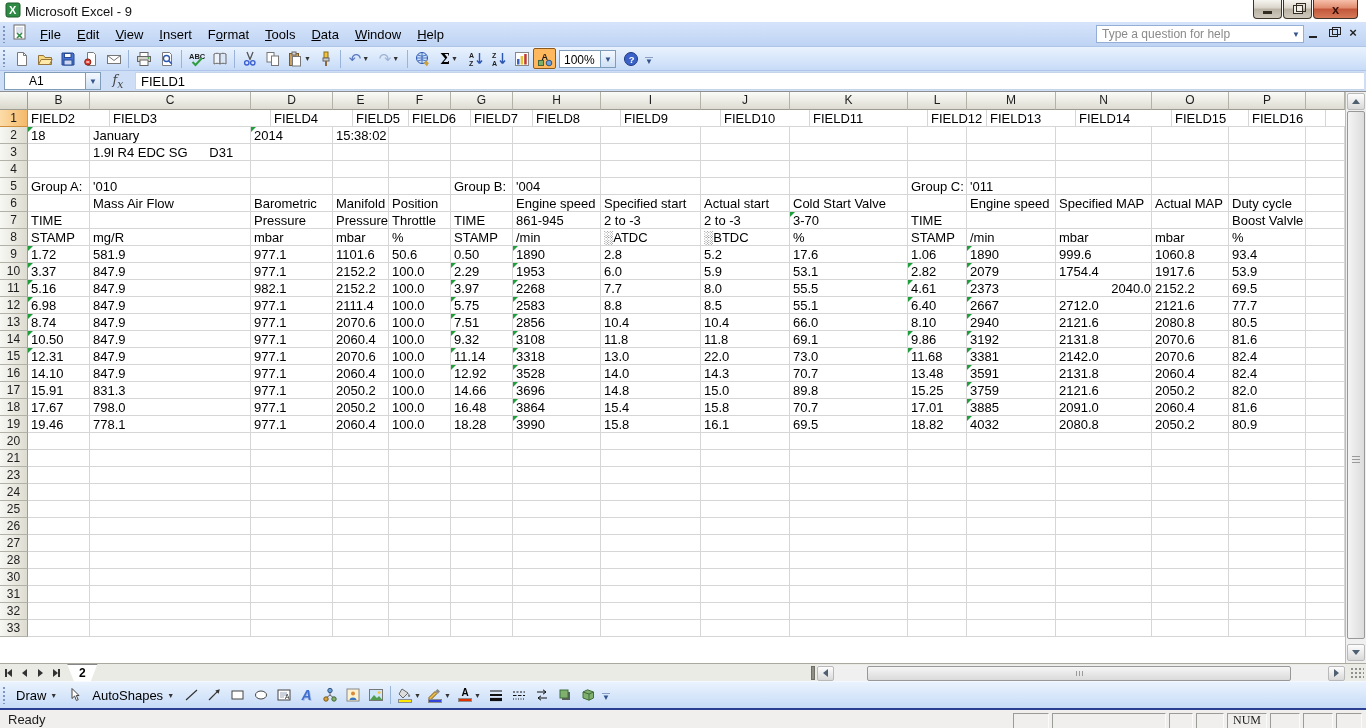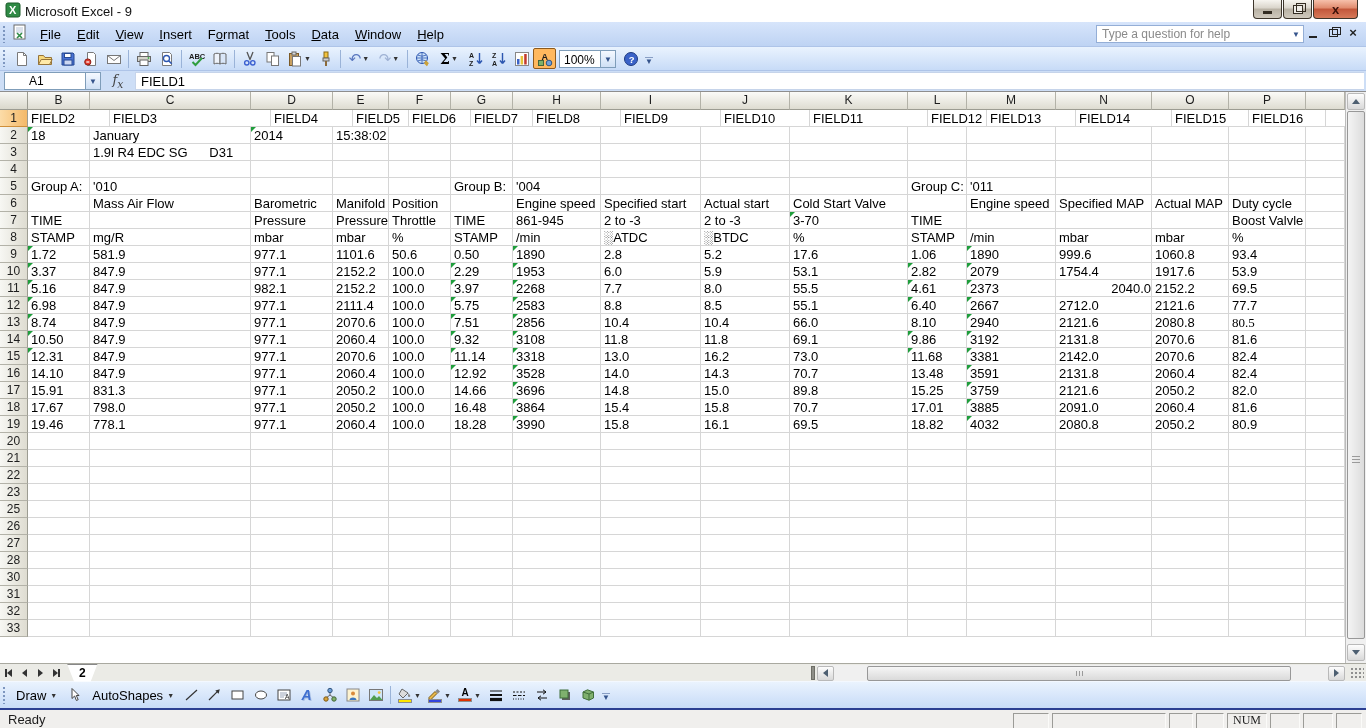--- a/index.html
+++ b/index.html
@@ -651,21 +651,21 @@
             <div class="cell" style="width: 62px;">100.0</div>
             <div class="cell" style="width: 62px;">7.51<span class="mk" style="border-top-color: rgb(31, 158, 60);"></span></div>
             <div class="cell" style="width: 88px;">2856<span class="mk" style="border-top-color: rgb(31, 158, 60);"></span></div>
             <div class="cell" style="width: 100px;">10.4</div>
             <div class="cell" style="width: 89px;">10.4</div>
             <div class="cell" style="width: 118px;">66.0</div>
             <div class="cell" style="width: 59px;">8.10</div>
             <div class="cell" style="width: 89px;">2940<span class="mk" style="border-top-color: rgb(31, 158, 60);"></span></div>
             <div class="cell" style="width: 96px;">2121.6</div>
             <div class="cell" style="width: 77px;">2080.8</div>
-            <div class="cell" style="width: 77px; font-family: Liberation Serif, serif;">80.5</div>
+            <div class="cell" style="width: 77px;">80.5</div>
             <div class="cell" style="width: 39px;"></div>
           </div>
           <div class="grow">
             <div class="rowhdr">14</div>
             <div class="cell" style="width: 62px;">10.50<span class="mk" style="border-top-color: rgb(31, 158, 60);"></span></div>
             <div class="cell" style="width: 161px;">847.9</div>
             <div class="cell" style="width: 82px;">977.1</div>
             <div class="cell" style="width: 56px;">2060.4</div>
             <div class="cell" style="width: 62px;">100.0</div>
             <div class="cell" style="width: 62px;">9.32<span class="mk" style="border-top-color: rgb(31, 158, 60);"></span></div>
@@ -683,21 +683,21 @@
           <div class="grow">
             <div class="rowhdr">15</div>
             <div class="cell" style="width: 62px;">12.31<span class="mk" style="border-top-color: rgb(31, 158, 60);"></span></div>
             <div class="cell" style="width: 161px;">847.9</div>
             <div class="cell" style="width: 82px;">977.1</div>
             <div class="cell" style="width: 56px;">2070.6</div>
             <div class="cell" style="width: 62px;">100.0</div>
             <div class="cell" style="width: 62px;">11.14<span class="mk" style="border-top-color: rgb(31, 158, 60);"></span></div>
             <div class="cell" style="width: 88px;">3318<span class="mk" style="border-top-color: rgb(31, 158, 60);"></span></div>
             <div class="cell" style="width: 100px;">13.0</div>
-            <div class="cell" style="width: 89px;">16.2</div>
+            <div class="cell" style="width: 89px;">22.0</div>
             <div class="cell" style="width: 118px;">73.0</div>
             <div class="cell" style="width: 59px;">11.68<span class="mk" style="border-top-color: rgb(31, 158, 60);"></span></div>
             <div class="cell" style="width: 89px;">3381<span class="mk" style="border-top-color: rgb(31, 158, 60);"></span></div>
             <div class="cell" style="width: 96px;">2142.0</div>
             <div class="cell" style="width: 77px;">2070.6</div>
             <div class="cell" style="width: 77px;">82.4</div>
             <div class="cell" style="width: 39px;"></div>
           </div>
           <div class="grow">
             <div class="rowhdr">16</div>
@@ -807,40 +807,40 @@
             <div class="cell" style="width: 89px;"></div>
             <div class="cell" style="width: 118px;"></div>
             <div class="cell" style="width: 59px;"></div>
             <div class="cell" style="width: 89px;"></div>
             <div class="cell" style="width: 96px;"></div>
             <div class="cell" style="width: 77px;"></div>
             <div class="cell" style="width: 77px;"></div>
             <div class="cell" style="width: 39px;"></div>
           </div>
           <div class="grow">
-            <div class="rowhdr">22</div>
-            <div class="cell" style="width: 62px;"></div>
-            <div class="cell" style="width: 161px;"></div>
-            <div class="cell" style="width: 82px;"></div>
-            <div class="cell" style="width: 56px;"></div>
-            <div class="cell" style="width: 62px;"></div>
-            <div class="cell" style="width: 62px;"></div>
-            <div class="cell" style="width: 88px;"></div>
-            <div class="cell" style="width: 100px;"></div>
-            <div class="cell" style="width: 89px;"></div>
-            <div class="cell" style="width: 118px;"></div>
-            <div class="cell" style="width: 59px;"></div>
-            <div class="cell" style="width: 89px;"></div>
-            <div class="cell" style="width: 96px;"></div>
-            <div class="cell" style="width: 77px;"></div>
-            <div class="cell" style="width: 77px;"></div>
-            <div class="cell" style="width: 39px;"></div>
-          </div>
-          <div class="grow">
             <div class="rowhdr">23</div>
+            <div class="cell" style="width: 62px;"></div>
+            <div class="cell" style="width: 161px;"></div>
+            <div class="cell" style="width: 82px;"></div>
+            <div class="cell" style="width: 56px;"></div>
+            <div class="cell" style="width: 62px;"></div>
+            <div class="cell" style="width: 62px;"></div>
+            <div class="cell" style="width: 88px;"></div>
+            <div class="cell" style="width: 100px;"></div>
+            <div class="cell" style="width: 89px;"></div>
+            <div class="cell" style="width: 118px;"></div>
+            <div class="cell" style="width: 59px;"></div>
+            <div class="cell" style="width: 89px;"></div>
+            <div class="cell" style="width: 96px;"></div>
+            <div class="cell" style="width: 77px;"></div>
+            <div class="cell" style="width: 77px;"></div>
+            <div class="cell" style="width: 39px;"></div>
+          </div>
+          <div class="grow">
+            <div class="rowhdr">24</div>
             <div class="cell" style="width: 62px;"></div>
             <div class="cell" style="width: 161px;"></div>
             <div class="cell" style="width: 82px;"></div>
             <div class="cell" style="width: 56px;"></div>
             <div class="cell" style="width: 62px;"></div>
             <div class="cell" style="width: 62px;"></div>
             <div class="cell" style="width: 88px;"></div>
             <div class="cell" style="width: 100px;"></div>
             <div class="cell" style="width: 89px;"></div>
             <div class="cell" style="width: 118px;"></div>

